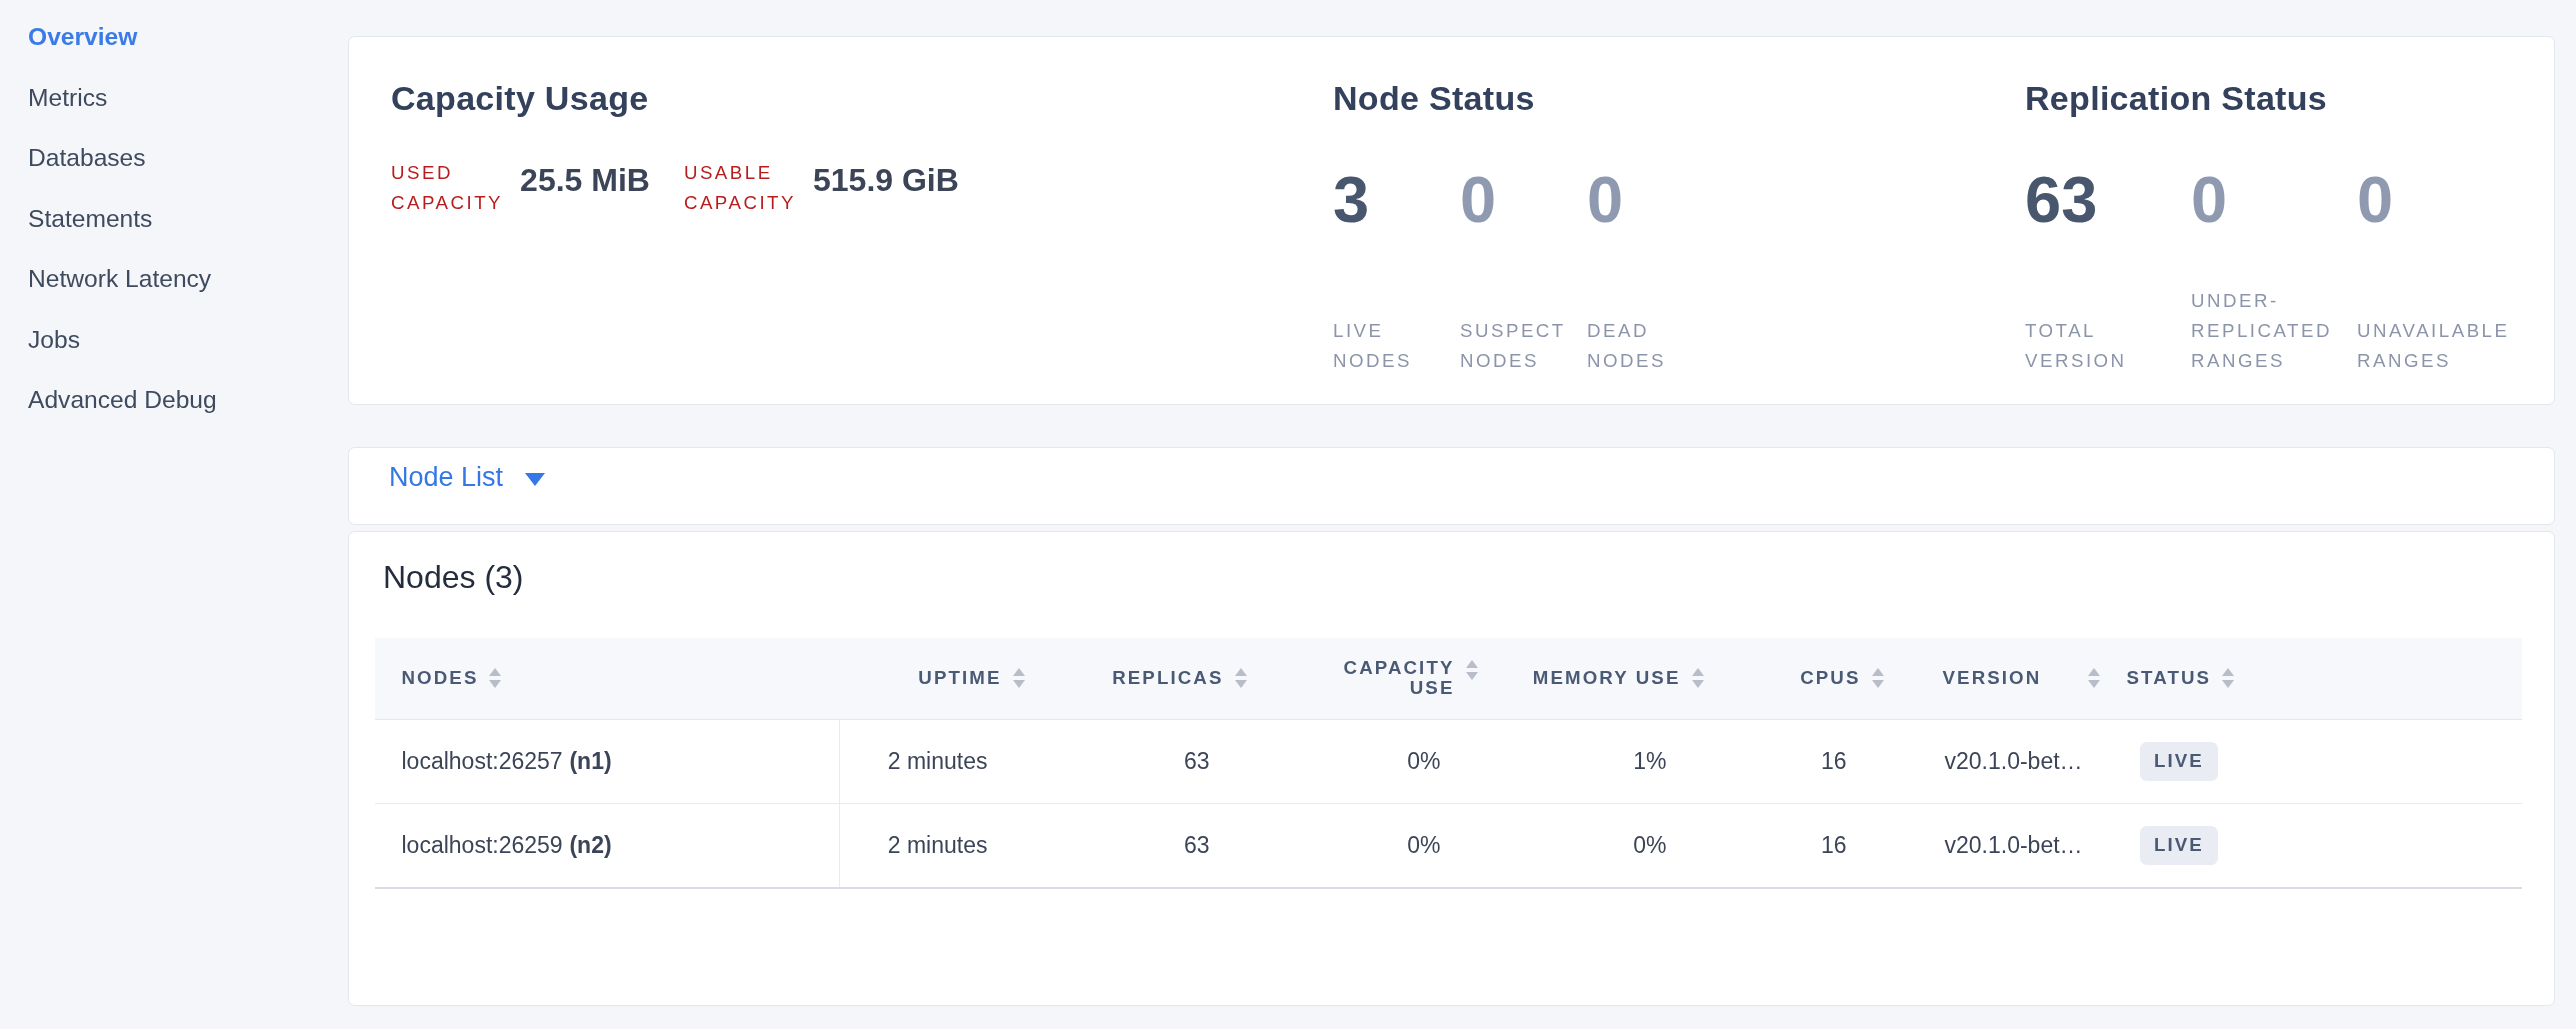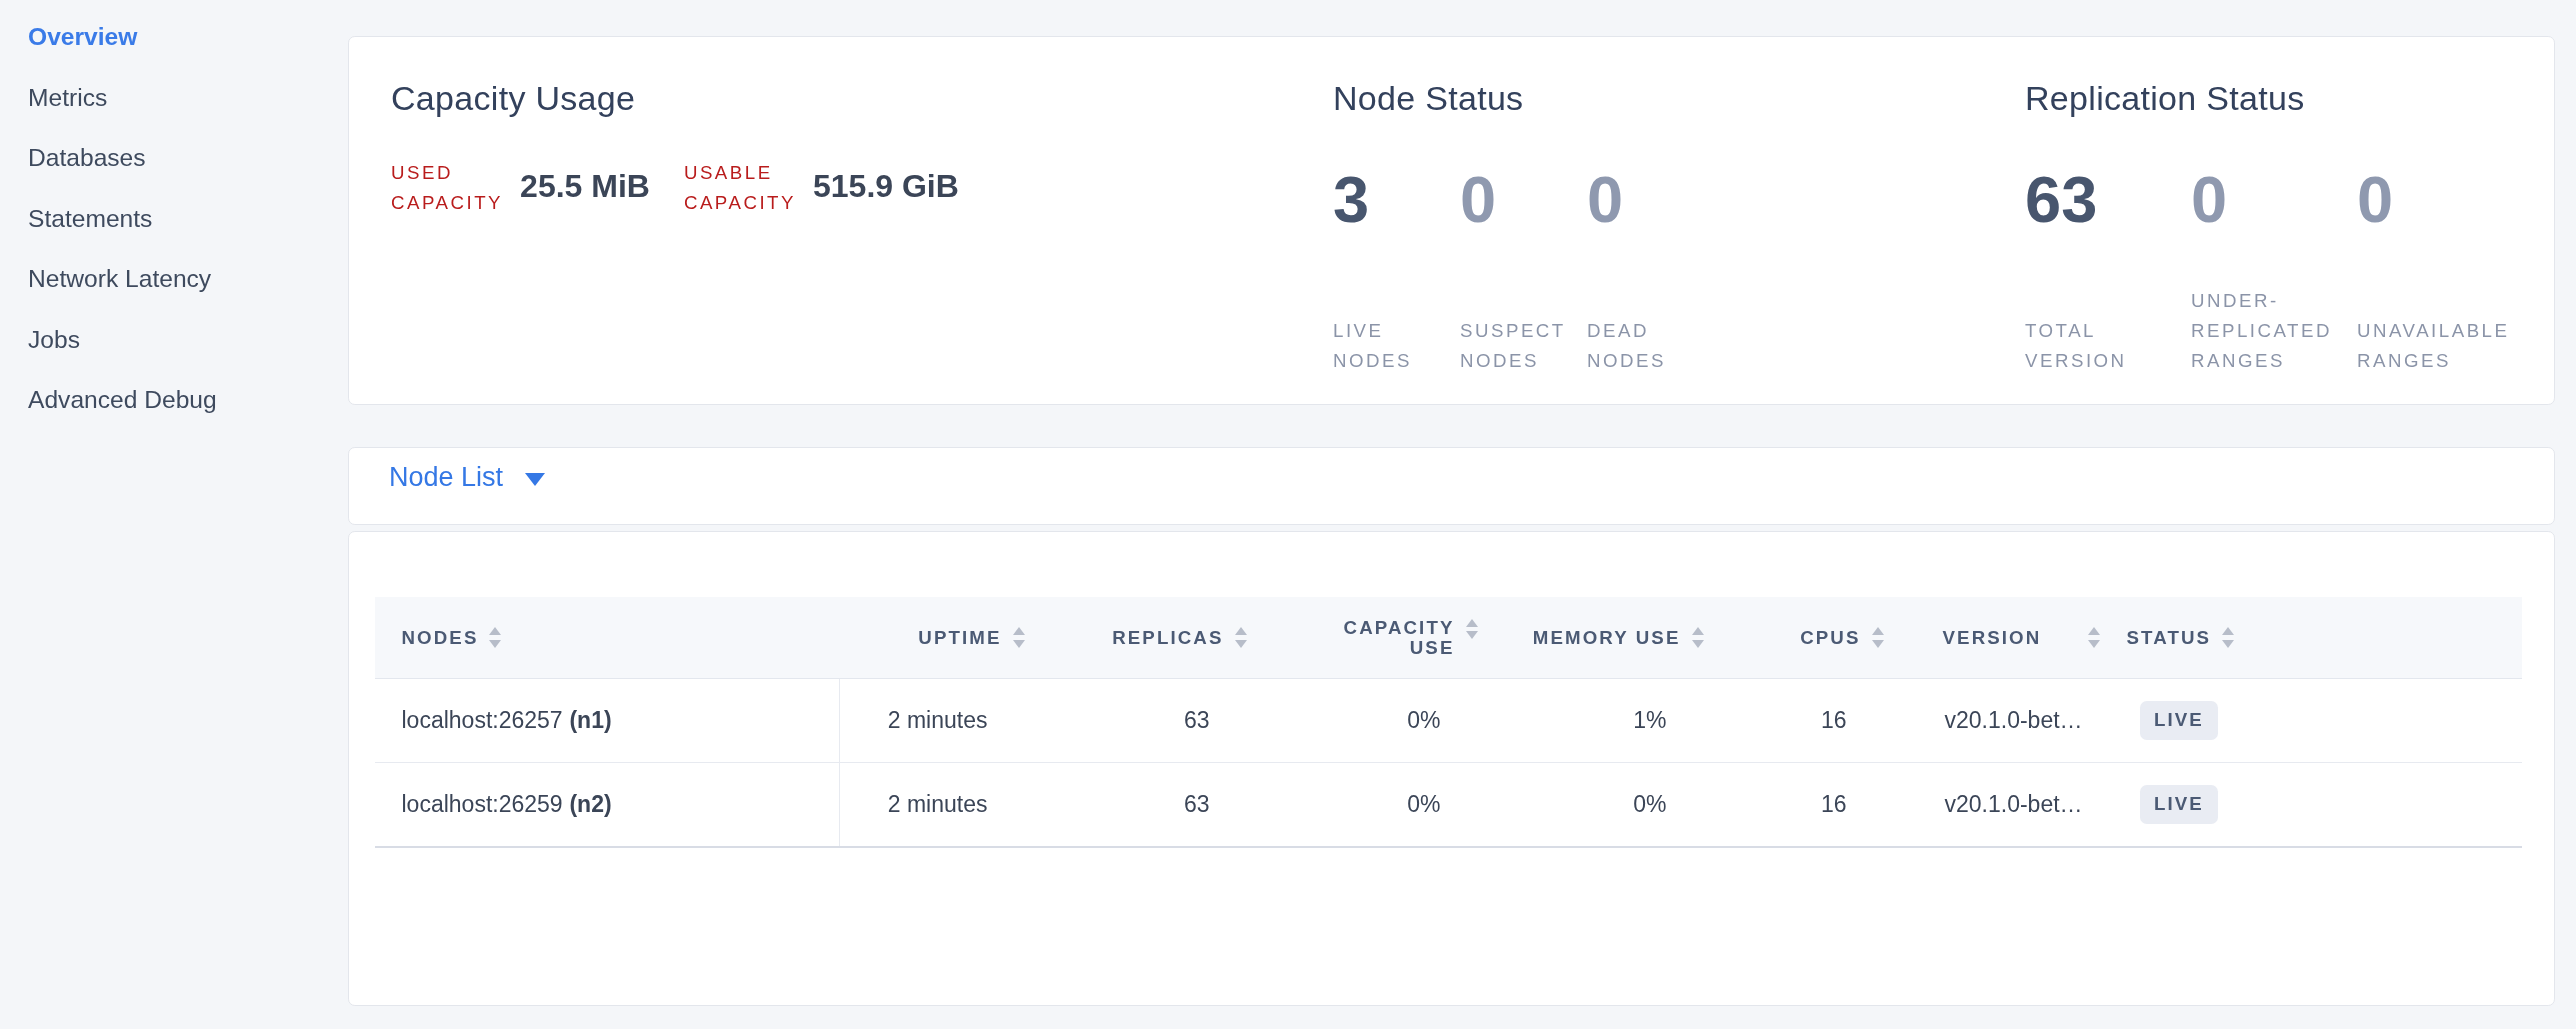--- a/index.html
+++ b/index.html
@@ -20,39 +20,39 @@
   
   .main{flex:1;box-sizing:border-box;padding:36px 23px 0 0;}
   .card{background:#ffffff;border:1.7px solid #e3e6ec;border-radius:6.8px;box-sizing:border-box;}
 
   
   .card--summary{height:369px;display:flex;padding:41px 0 0 42px;}
   .sec{box-sizing:border-box;}
   .sec--capacity{width:942px;}
   .sec--nodes{width:692px;}
   .sec--repl{flex:1;}
-  .sec-title{font-size:34px;font-weight:400;color:#33415c;letter-spacing:0.3px;line-height:41px;}
+  .sec-title{font-size:34px;font-weight:700;color:#33415c;letter-spacing:0.3px;line-height:41px;}
 
   .cap-row{display:flex;margin-top:53px;}
   .big-num{font-size:65px;line-height:56px;height:56px;font-weight:600;color:#48566e;letter-spacing:-0.8px;}
   .big-pct{width:152px;}
   .gauge{margin-top:12px;}
   .bar{width:468px;height:33px;background:#e8eaf0;position:relative;overflow:hidden;}
   .bar-reserved{position:absolute;top:0;right:0;bottom:0;width:15.2%;background:#cfd4de;}
   .bar-used{position:absolute;top:6px;left:0.8px;width:3.4px;height:21px;background:#3a6fe8;}
   .ticks{position:relative;width:468px;height:11px;margin-top:7.6px;}
   .tick{position:absolute;top:0;width:1.7px;height:11px;background:#9aa4b6;}
   .tick-labels{position:relative;width:468px;height:25.5px;margin-top:6px;font-size:20.4px;color:#67758d;}
   .tick-label{position:absolute;transform:translateX(-50%);white-space:nowrap;}
 
   .cap-metrics{display:flex;margin-top:39px;align-items:flex-end;}
   .metric{display:flex;align-items:flex-end;}
   .metric + .metric{margin-left:34px;}
   .metric-label{font-size:18.7px;line-height:30px;letter-spacing:2.5px;color:#b91c1c;white-space:pre-line;}
-  .metric-value{font-size:32px;font-weight:700;color:#3b4557;margin-left:17px;margin-bottom:13px;white-space:nowrap;}
+  .metric-value{font-size:32px;font-weight:700;color:#3b4557;margin-left:17px;margin-bottom:19px;white-space:nowrap;}
 
   .stat-cols{display:flex;margin-top:53px;}
   .stat-col{width:127px;}
   .sec--repl .stat-col{width:166px;}
   .stat-num{font-size:65px;line-height:56px;height:56px;font-weight:600;color:#8f99af;}
   .stat-col--primary .stat-num{color:#48566e;}
   .stat-label{margin-top:59px;height:89px;display:flex;flex-direction:column;justify-content:flex-end;
     font-size:18.7px;line-height:30px;letter-spacing:2.5px;color:#8b94a8;white-space:pre-line;}
 
   
@@ -168,20 +168,21 @@
     </div>
 
     <div class="card card--selector">
       <div style="display:flex;align-items:center;">
         <div class="selector-label">Node List</div>
         <div class="caret-down"></div>
       </div>
     </div>
 
     <div class="card card--table">
+      <div class="table-title">Nodes (3)</div>
       <table>
         <colgroup>
           <col style="width:465px">
             <col style="width:185px">
             <col style="width:222px">
             <col style="width:231px">
           <col style="width:226px">
             <col style="width:180px">
             <col style="width:212px">
             <col style="width:426px">

